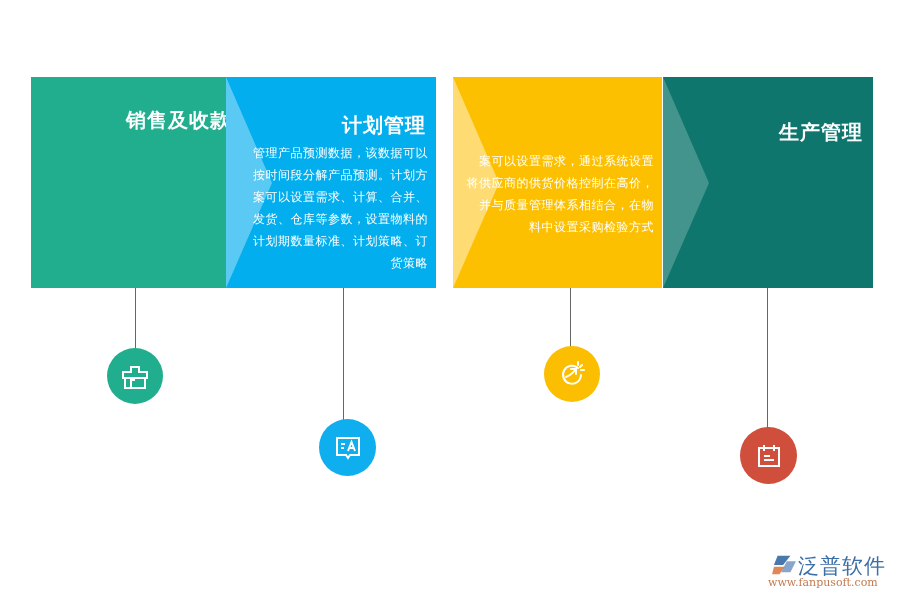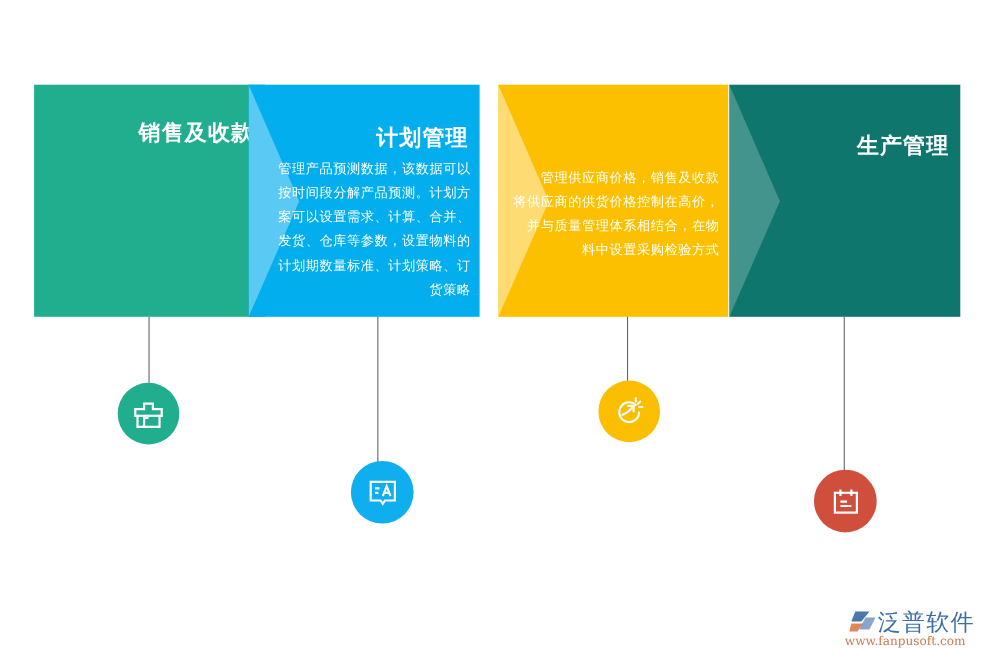--- a/index.html
+++ b/index.html
@@ -31,21 +31,21 @@
   <div class="body" style="top:65px; width:200px;">管理产品预测数据，该数据可以
 按时间段分解产品预测。计划方
 案可以设置需求、计算、合并、
 发货、仓库等参数，设置物料的
 计划期数量标准、计划策略、订
 货策略</div>
 </div>
 
 <div class="panel" style="left:453px; width:209px; background:#FDC000;">
   <div class="tri" style="border-left-color:rgba(255,255,255,0.45);"></div>
-  <div class="body" style="top:73px; width:205px;">管理供应商价格，销售及收款
+  <div class="body" style="top:73px; width:205px;">案可以设置需求，通过系统设置
 将供应商的供货价格控制在高价，
 并与质量管理体系相结合，在物
 料中设置采购检验方式</div>
 </div>
 
 <div class="panel" style="left:663px; width:210px; background:#0f766e;">
   <div class="tri" style="border-left-color:rgba(255,255,255,0.22);"></div>
   <div class="title" style="top:42px;">生产管理</div>
 </div>
 

